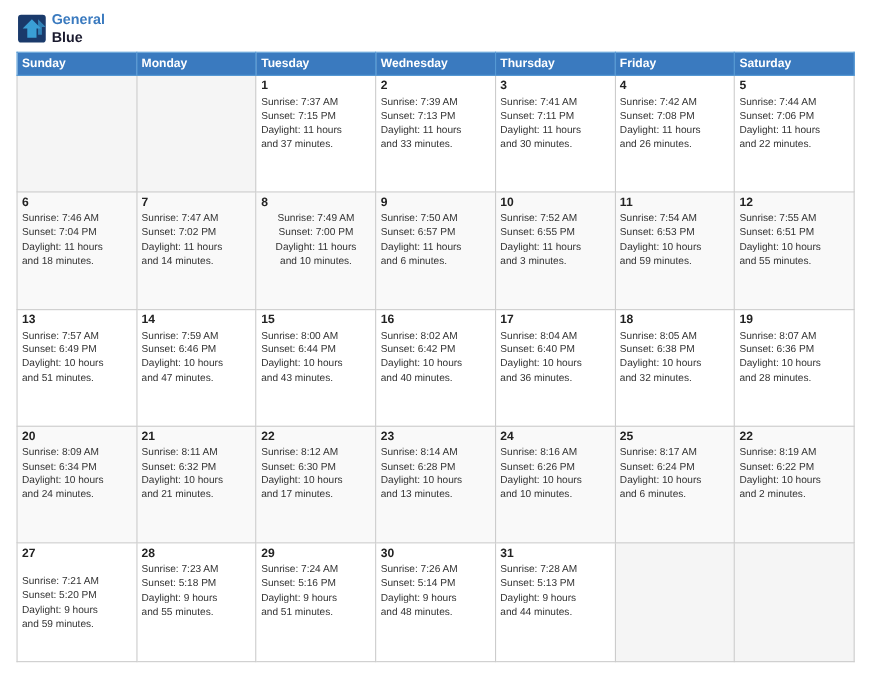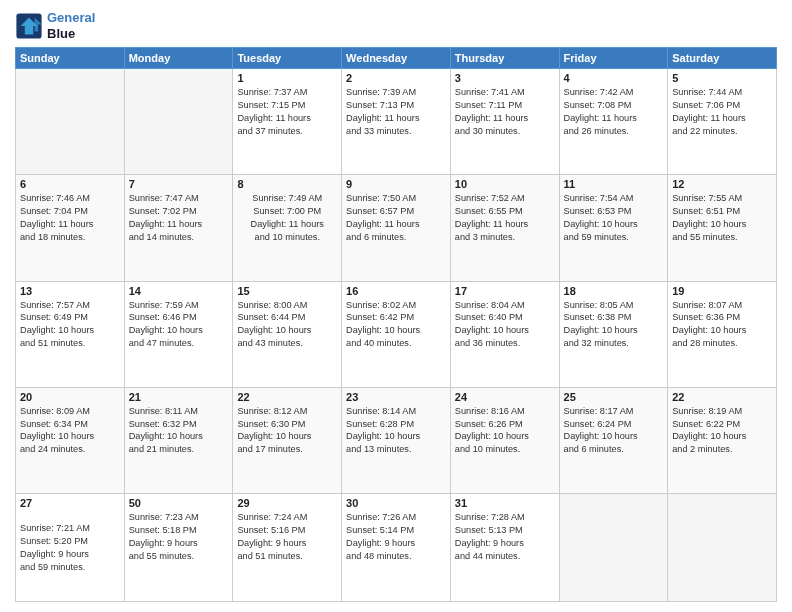--- a/index.html
+++ b/index.html
@@ -329,21 +329,21 @@
         </tr>
         <tr>
           <td>
             <div class="day-number">27</div>
             <div class="day-info" style="white-space: pre-line; margin-top: 13px;">Sunrise: 7:21 AM
 Sunset: 5:20 PM
 Daylight: 9 hours
 and 59 minutes.</div>
           </td>
           <td>
-            <div class="day-number">50</div>
+            <div class="day-number">28</div>
             <div class="day-info" style="white-space: pre-line;">Sunrise: 7:23 AM
 Sunset: 5:18 PM
 Daylight: 9 hours
 and 55 minutes.</div>
           </td>
           <td>
             <div class="day-number">29</div>
             <div class="day-info" style="white-space: pre-line;">Sunrise: 7:24 AM
 Sunset: 5:16 PM
 Daylight: 9 hours

